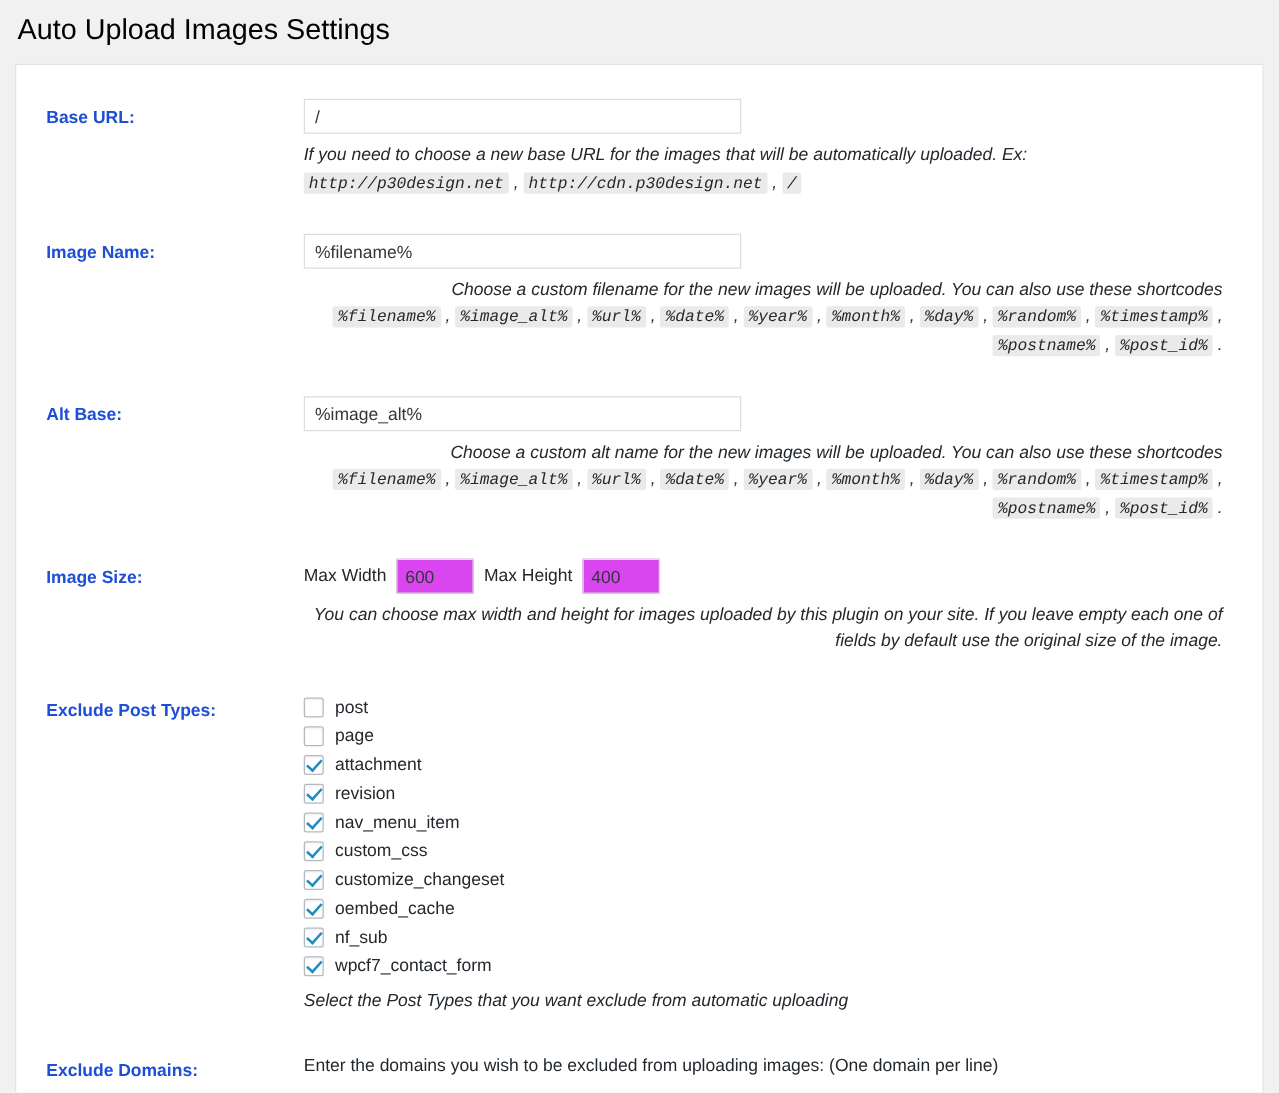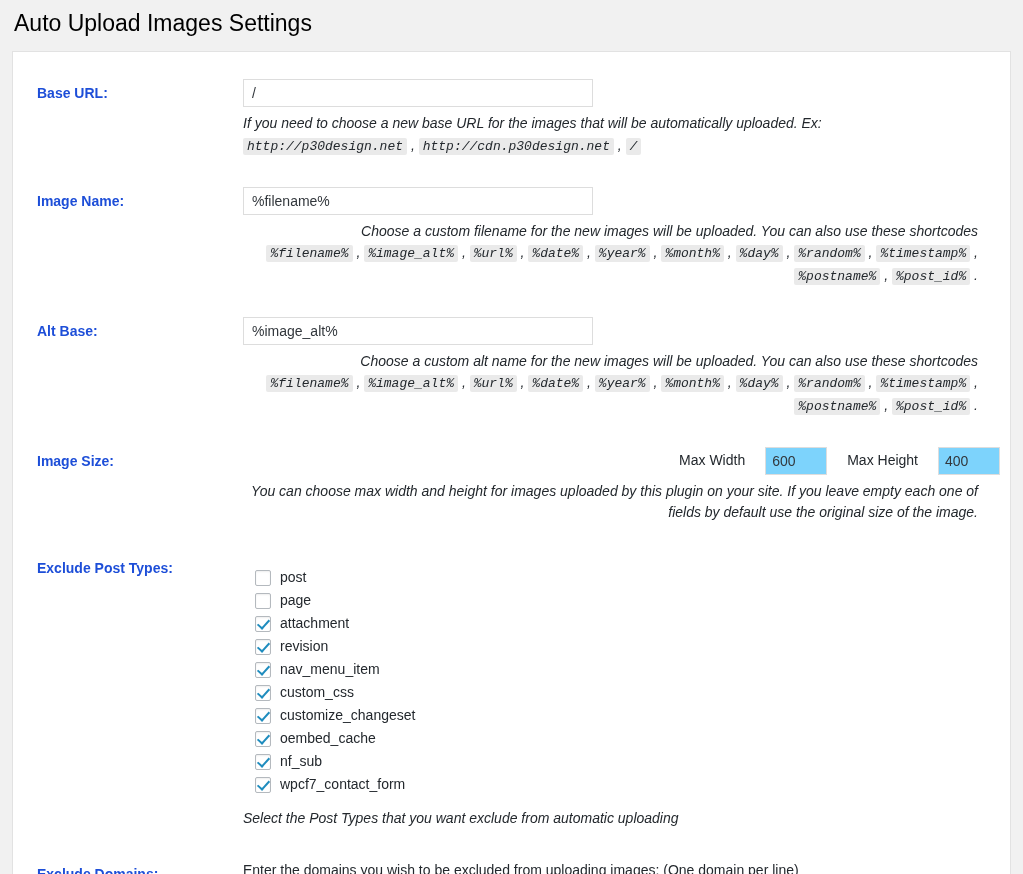--- a/index.html
+++ b/index.html
@@ -59,21 +59,21 @@
     font-size: 14px;
     font-family: "Liberation Sans", sans-serif;
     outline: none;
     box-shadow: 0 0 0 transparent;
   }
   input.small-text {
     width: 62px;
     height: 28px;
     padding: 3px 6px;
     border: 1px solid #ddd;
-    background: #7dd3fc;
+    background: #d946ef;
     color: #32373c;
     font-size: 14px;
     font-family: "Liberation Sans", sans-serif;
     outline: none;
   }
   .description {
     font-style: italic;
     font-size: 14px;
     color: #23282d;
     margin-top: 6px;
@@ -86,30 +86,29 @@
     font-size: 13px;
     background: #eaeaea;
     padding: 1px 4px;
     border-radius: 2px;
     font-style: italic;
     color: #23282d;
   }
   .size-row {
     display: flex;
     align-items: center;
-    gap: 20px;
-    justify-content: flex-end;
+    gap: 8px;
   }
   .size-label {
     font-size: 14px;
     font-style: normal;
     color: #23282d;
   }
   .checkbox-list {
-    margin: 12px;
+    margin: 0;
     padding: 0;
     list-style: none;
   }
   .checkbox-list li {
     display: flex;
     align-items: center;
     height: 23px;
     margin: 0 0 0 0;
   }
   .cb {

